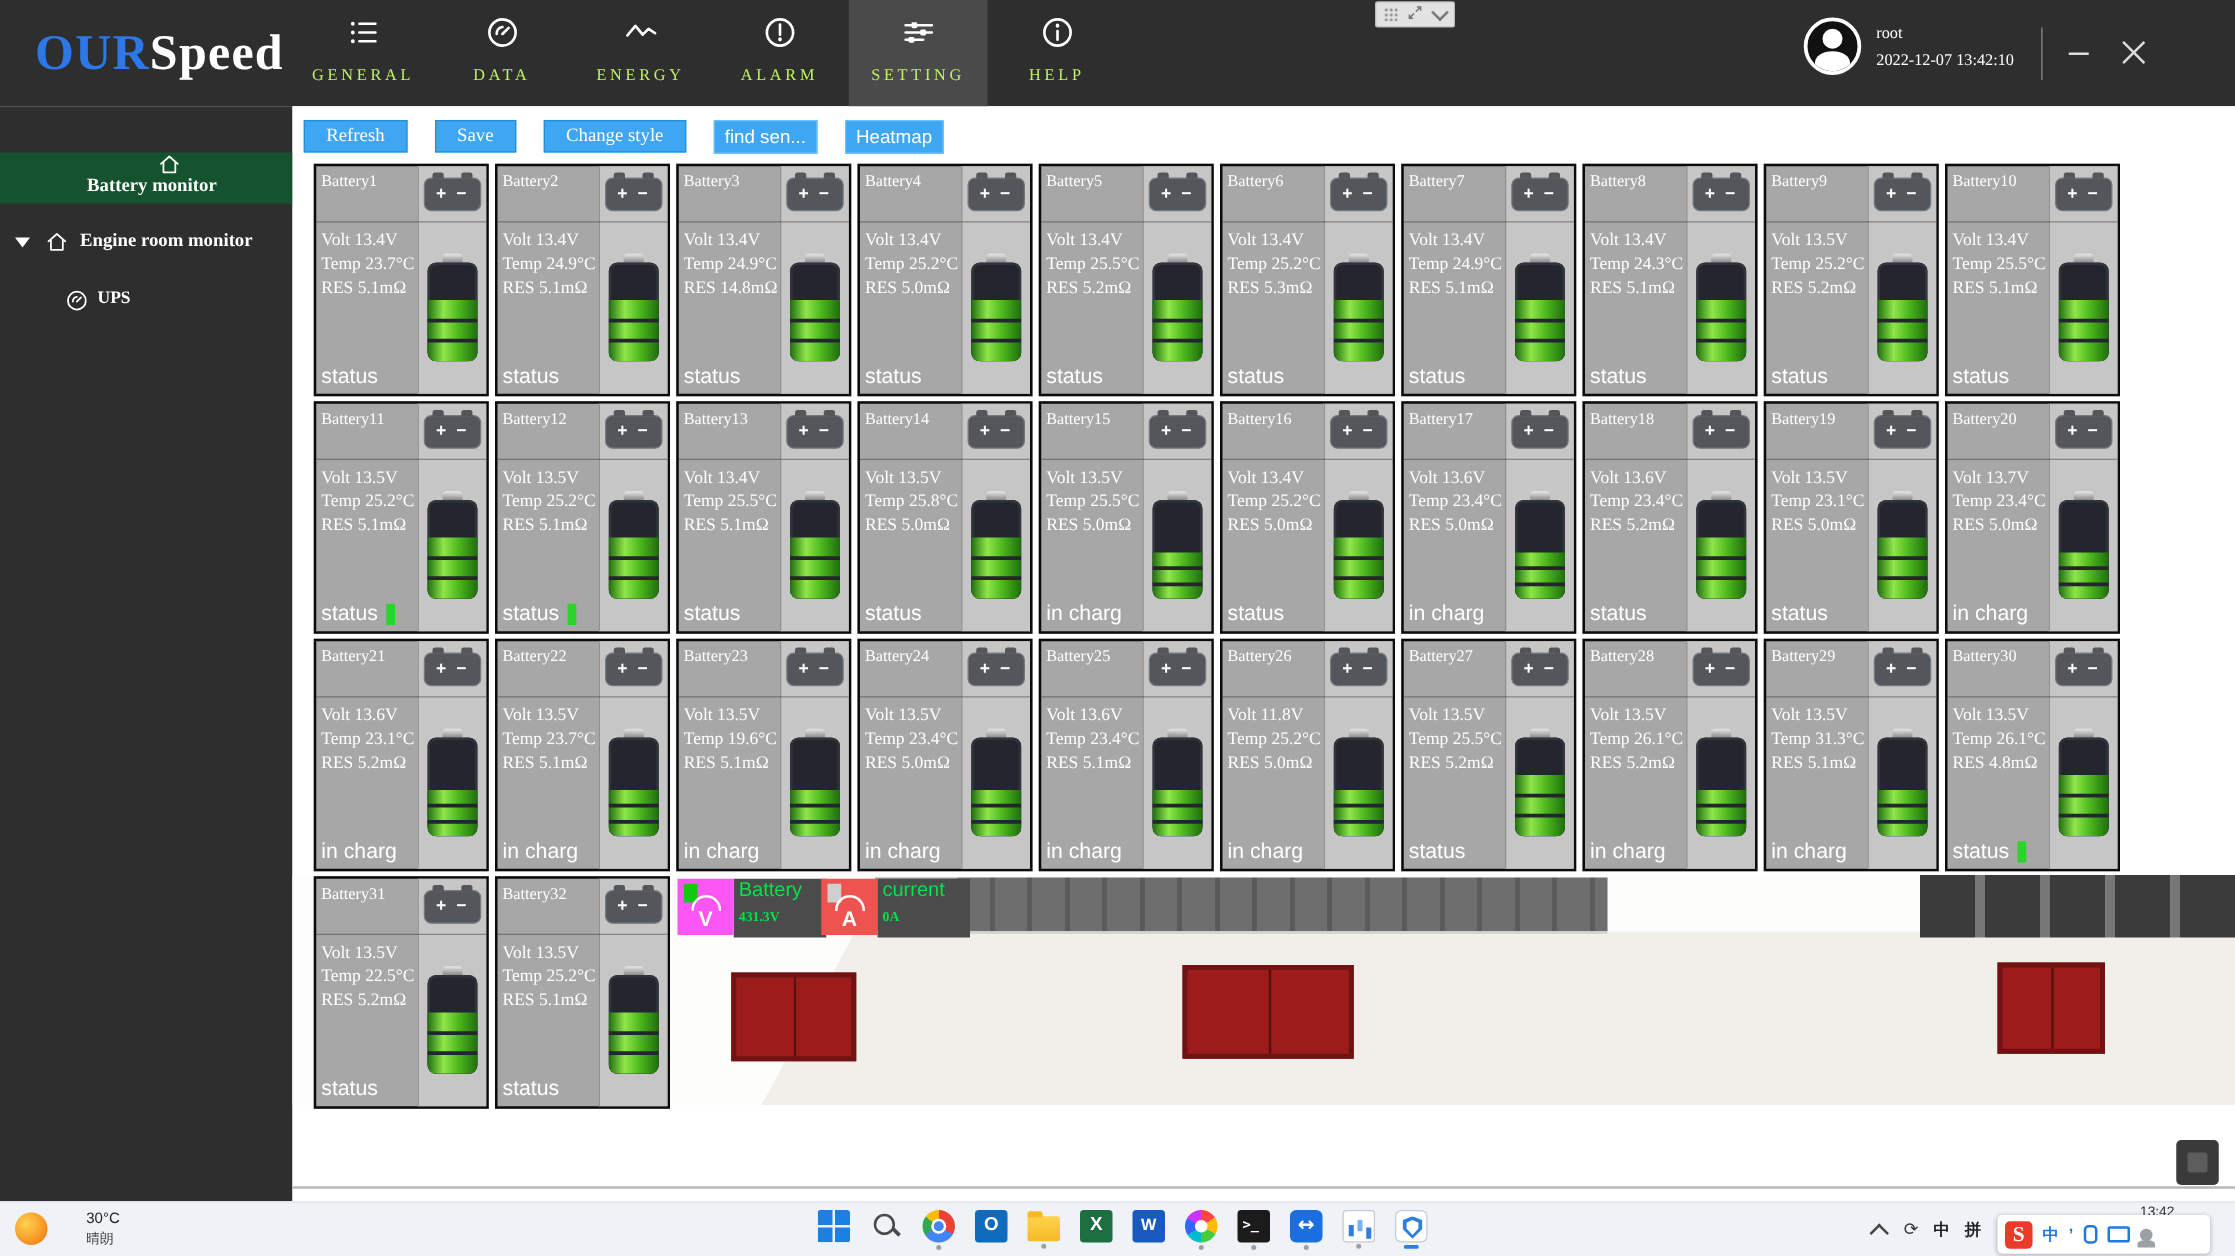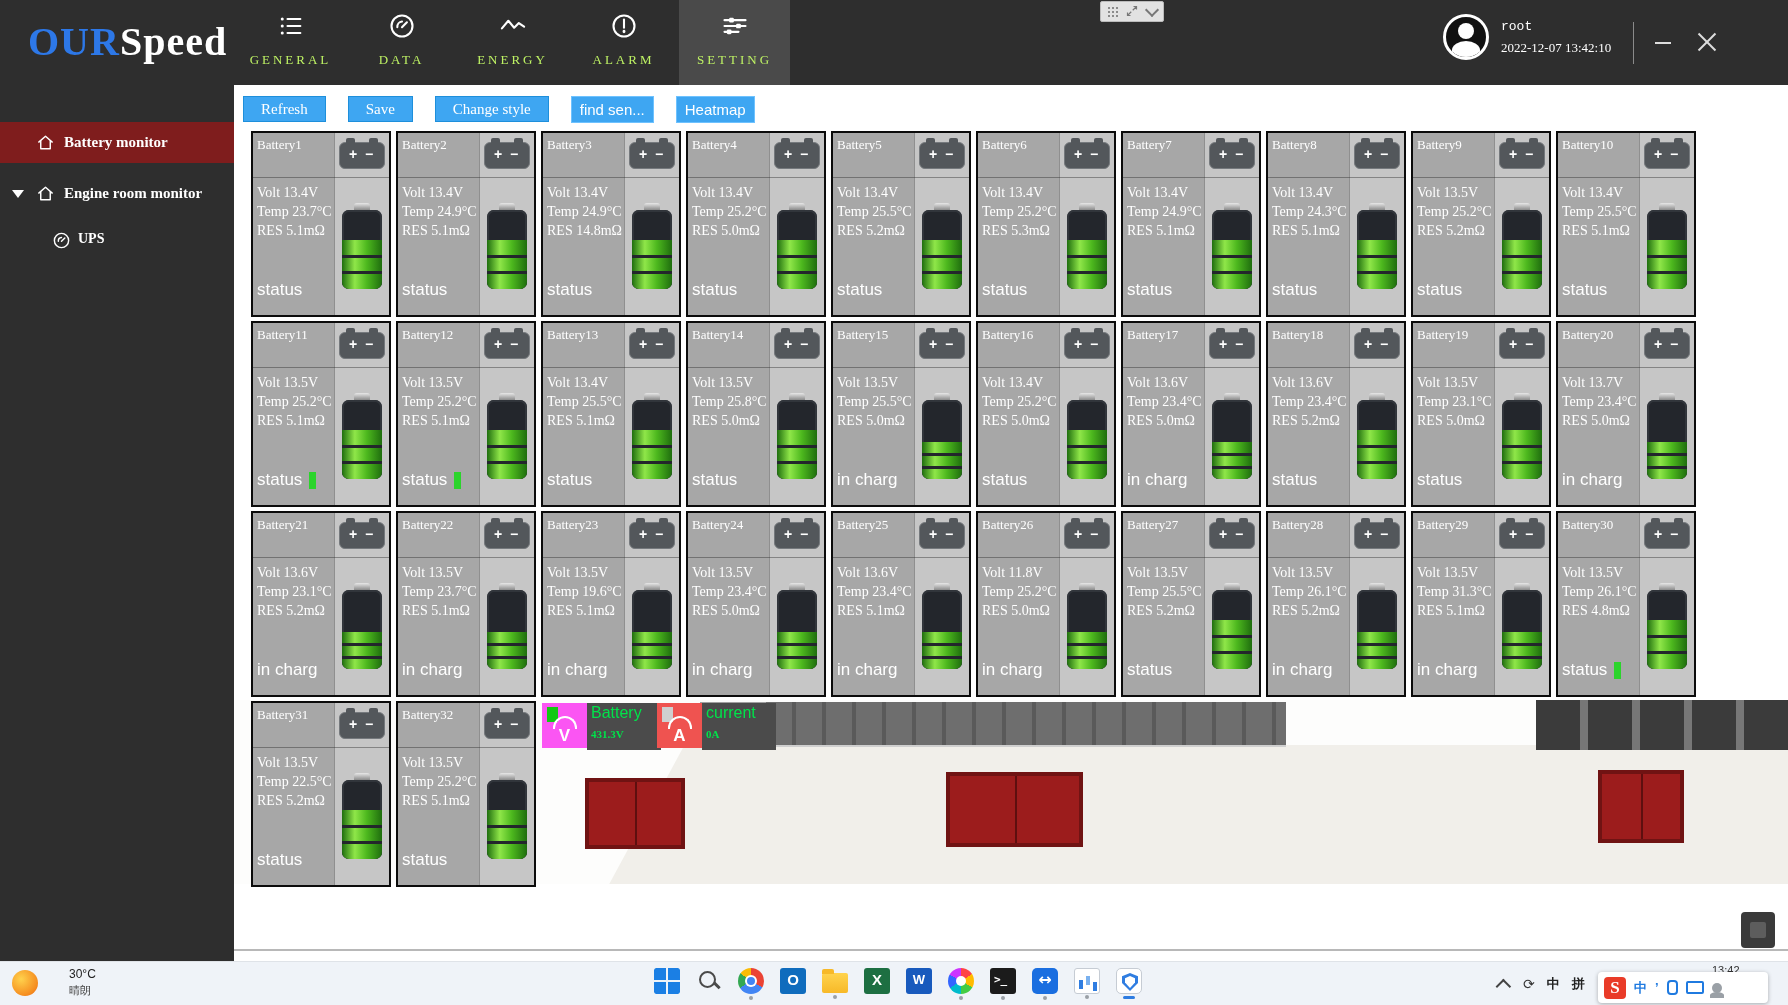--- a/index.html
+++ b/index.html
@@ -21,34 +21,34 @@
     border:1px solid #bbb;border-radius:2px;display:flex;align-items:center;justify-content:space-around;padding:0 2px;}
   .mw-dots{width:11px;height:11px;background-image:radial-gradient(#8a8a8a 1px,transparent 1.2px);
     background-size:4px 4px;}
   .mw-expand svg{width:12px;height:12px;stroke:#777;fill:none;stroke-width:1.6;}
   .mw-chev{width:8px;height:8px;border-right:2px solid #777;border-bottom:2px solid #777;transform:rotate(45deg);margin-top:-4px;}
   .userbox{position:absolute;left:1443px;top:14px;display:flex;align-items:center;color:#fff;}
   .avatar{width:40px;height:40px;border-radius:50%;background:#111;border:3px solid #fff;position:relative;overflow:hidden;}
   .avatar::before{content:"";position:absolute;left:12px;top:6px;width:16px;height:16px;border-radius:50%;background:#fff;}
   .avatar::after{content:"";position:absolute;left:6px;top:24px;width:28px;height:18px;border-radius:50% 50% 0 0;background:#fff;}
   .usertext{margin-left:12px;font:13px "Liberation Serif",serif;}
-  .usertext .uname{margin-bottom:6px;font-family:Liberation Mono, monospace;}
+  .usertext .uname{margin-bottom:6px;}
   .topdivider{position:absolute;left:1633px;top:22px;width:1px;height:42px;background:#8a8a8a;}
   .win-min{position:absolute;left:1655px;top:42px;width:16px;height:2px;background:#ddd;cursor:pointer;}
   .win-close{position:absolute;left:1697px;top:30px;width:20px;height:20px;cursor:pointer;}
   .win-close::before,.win-close::after{content:"";position:absolute;left:9px;top:0;width:2px;height:24px;background:#ddd;}
   .win-close::before{transform:rotate(45deg);} .win-close::after{transform:rotate(-45deg);}
   
   .sidebar{position:absolute;left:0;top:85px;width:234px;height:876px;background:#2e2e2e;}
   .side-item{position:relative;display:flex;align-items:center;color:#fff;cursor:pointer;
     font:bold 15px "Liberation Serif",serif;height:41px;}
   .side-item .sicon{margin-left:36px;width:19px;height:19px;}
   .side-item .sicon svg{width:19px;height:19px;stroke:#fff;fill:none;stroke-width:1.8;stroke-linecap:round;stroke-linejoin:round;}
   .side-item .slabel{margin-left:9px;}
-  .side-item.active{background:#7f1d1d;}
+  .side-item.active{background:#14532d;flex-direction:column;}
   .side-item .caret{position:absolute;left:12px;top:17px;width:0;height:0;
     border-left:6px solid transparent;border-right:6px solid transparent;border-top:8px solid #fff;}
   .side-item.child{height:34px;font-weight:bold;font-size:14px;}
   .side-item.child .sicon{margin-left:52px;width:17px;height:17px;}
   .side-gap1{height:37px;} .side-gap2{height:10px;} .side-gap3{height:8px;}
   
   .content{position:absolute;left:234px;top:85px;width:1554px;height:876px;background:#fff;}
   .toolbar{position:absolute;left:9px;top:11px;display:flex;gap:22px;}
   .tb-btn{height:26px;background:#3ea6f2;border:1px solid #1e8fdb;color:#fff;cursor:pointer;
     display:flex;align-items:center;padding:0 17px;font:15px "Liberation Serif",serif;}
@@ -73,21 +73,21 @@
   .corner-btn::before{content:"";position:absolute;left:9px;top:10px;width:16px;height:16px;background:#5d5d5d;border-radius:2px;}
   
   .grid{position:absolute;left:17px;top:46px;display:grid;grid-template-columns:repeat(10,140px);
     grid-auto-rows:186px;gap:4px 5px;}
   .bcard{position:relative;width:140px;height:186px;border:2px solid #0b0b0b;background:#a7a7a7;
     box-sizing:border-box;cursor:pointer;}
   .bc-right{position:absolute;top:0;right:0;bottom:0;width:54px;background:#c6c6c6;border-left:1px solid #8f8f8f;}
   .bc-sep{position:absolute;left:0;right:0;top:44px;height:1px;background:rgba(50,50,50,.45);}
   .bc-title{position:absolute;left:4px;top:4px;color:#fff;font:13px "Liberation Serif",serif;}
   .bc-lines{position:absolute;left:4px;top:50px;right:40px;color:#fff;font:14px/19px "Liberation Serif",serif;white-space:nowrap;}
-  .bc-status{position:absolute;left:4px;bottom:15px;width:80px;color:#fff;font:17px "Liberation Sans",sans-serif;
+  .bc-status{position:absolute;left:4px;bottom:4px;width:80px;color:#fff;font:17px "Liberation Sans",sans-serif;
     display:flex;align-items:center;gap:7px;white-space:nowrap;overflow:hidden;}
   .bc-indicator{display:none;width:7px;height:17px;background:#2bd42b;flex:none;}
   .bcard.has-ind .bc-indicator{display:block;}
   .bc-plusminus{position:absolute;top:9px;right:4px;width:44px;height:25px;background:#53575b;
     border:1px solid #75797d;border-radius:6px;color:#fff;font:bold 14px/23px "Liberation Sans",sans-serif;
     text-align:center;letter-spacing:2px;}
   .bc-plusminus::before,.bc-plusminus::after{content:"";position:absolute;top:-5px;width:9px;height:5px;
     background:#53575b;border-radius:2px 2px 0 0;}
   .bc-plusminus::before{left:6px;} .bc-plusminus::after{right:6px;}
   .bc-batt{position:absolute;top:70px;right:7px;width:40px;height:86px;}
@@ -214,20 +214,28 @@
   </div>
       <div class="nav-item active">
     <span class="nicon"><svg viewBox="0 0 24 24">
             <path d="M3 7h18M3 12h18M3 17h12"></path>
             <rect x="7" y="5" width="4" height="4" rx="1" fill="#fff" stroke="none"></rect>
             <rect x="13" y="10" width="4" height="4" rx="1" fill="#fff" stroke="none"></rect>
             <rect x="5" y="15" width="4" height="4" rx="1" fill="#fff" stroke="none"></rect>
           </svg></span>
     <span class="nlabel">SETTING</span>
   </div>
+      <div class="nav-item">
+    <span class="nicon"><svg viewBox="0 0 24 24">
+            <circle cx="12" cy="12" r="9"></circle>
+            <line x1="12" y1="11" x2="12" y2="17"></line>
+            <line x1="12" y1="7" x2="12" y2="7.5" stroke-width="2.4"></line>
+          </svg></span>
+    <span class="nlabel">HELP</span>
+  </div>
     </nav>
   <div class="mini-widget">
     <span class="mw-dots"></span>
     <span class="mw-expand">
       <svg viewBox="0 0 16 16">
           <path d="M10 2h4v4M6 14H2v-4M14 2l-5 5M2 14l5-5"></path>
         </svg></span>
     <span class="mw-chev"></span>
   </div>
   <div class="userbox">

